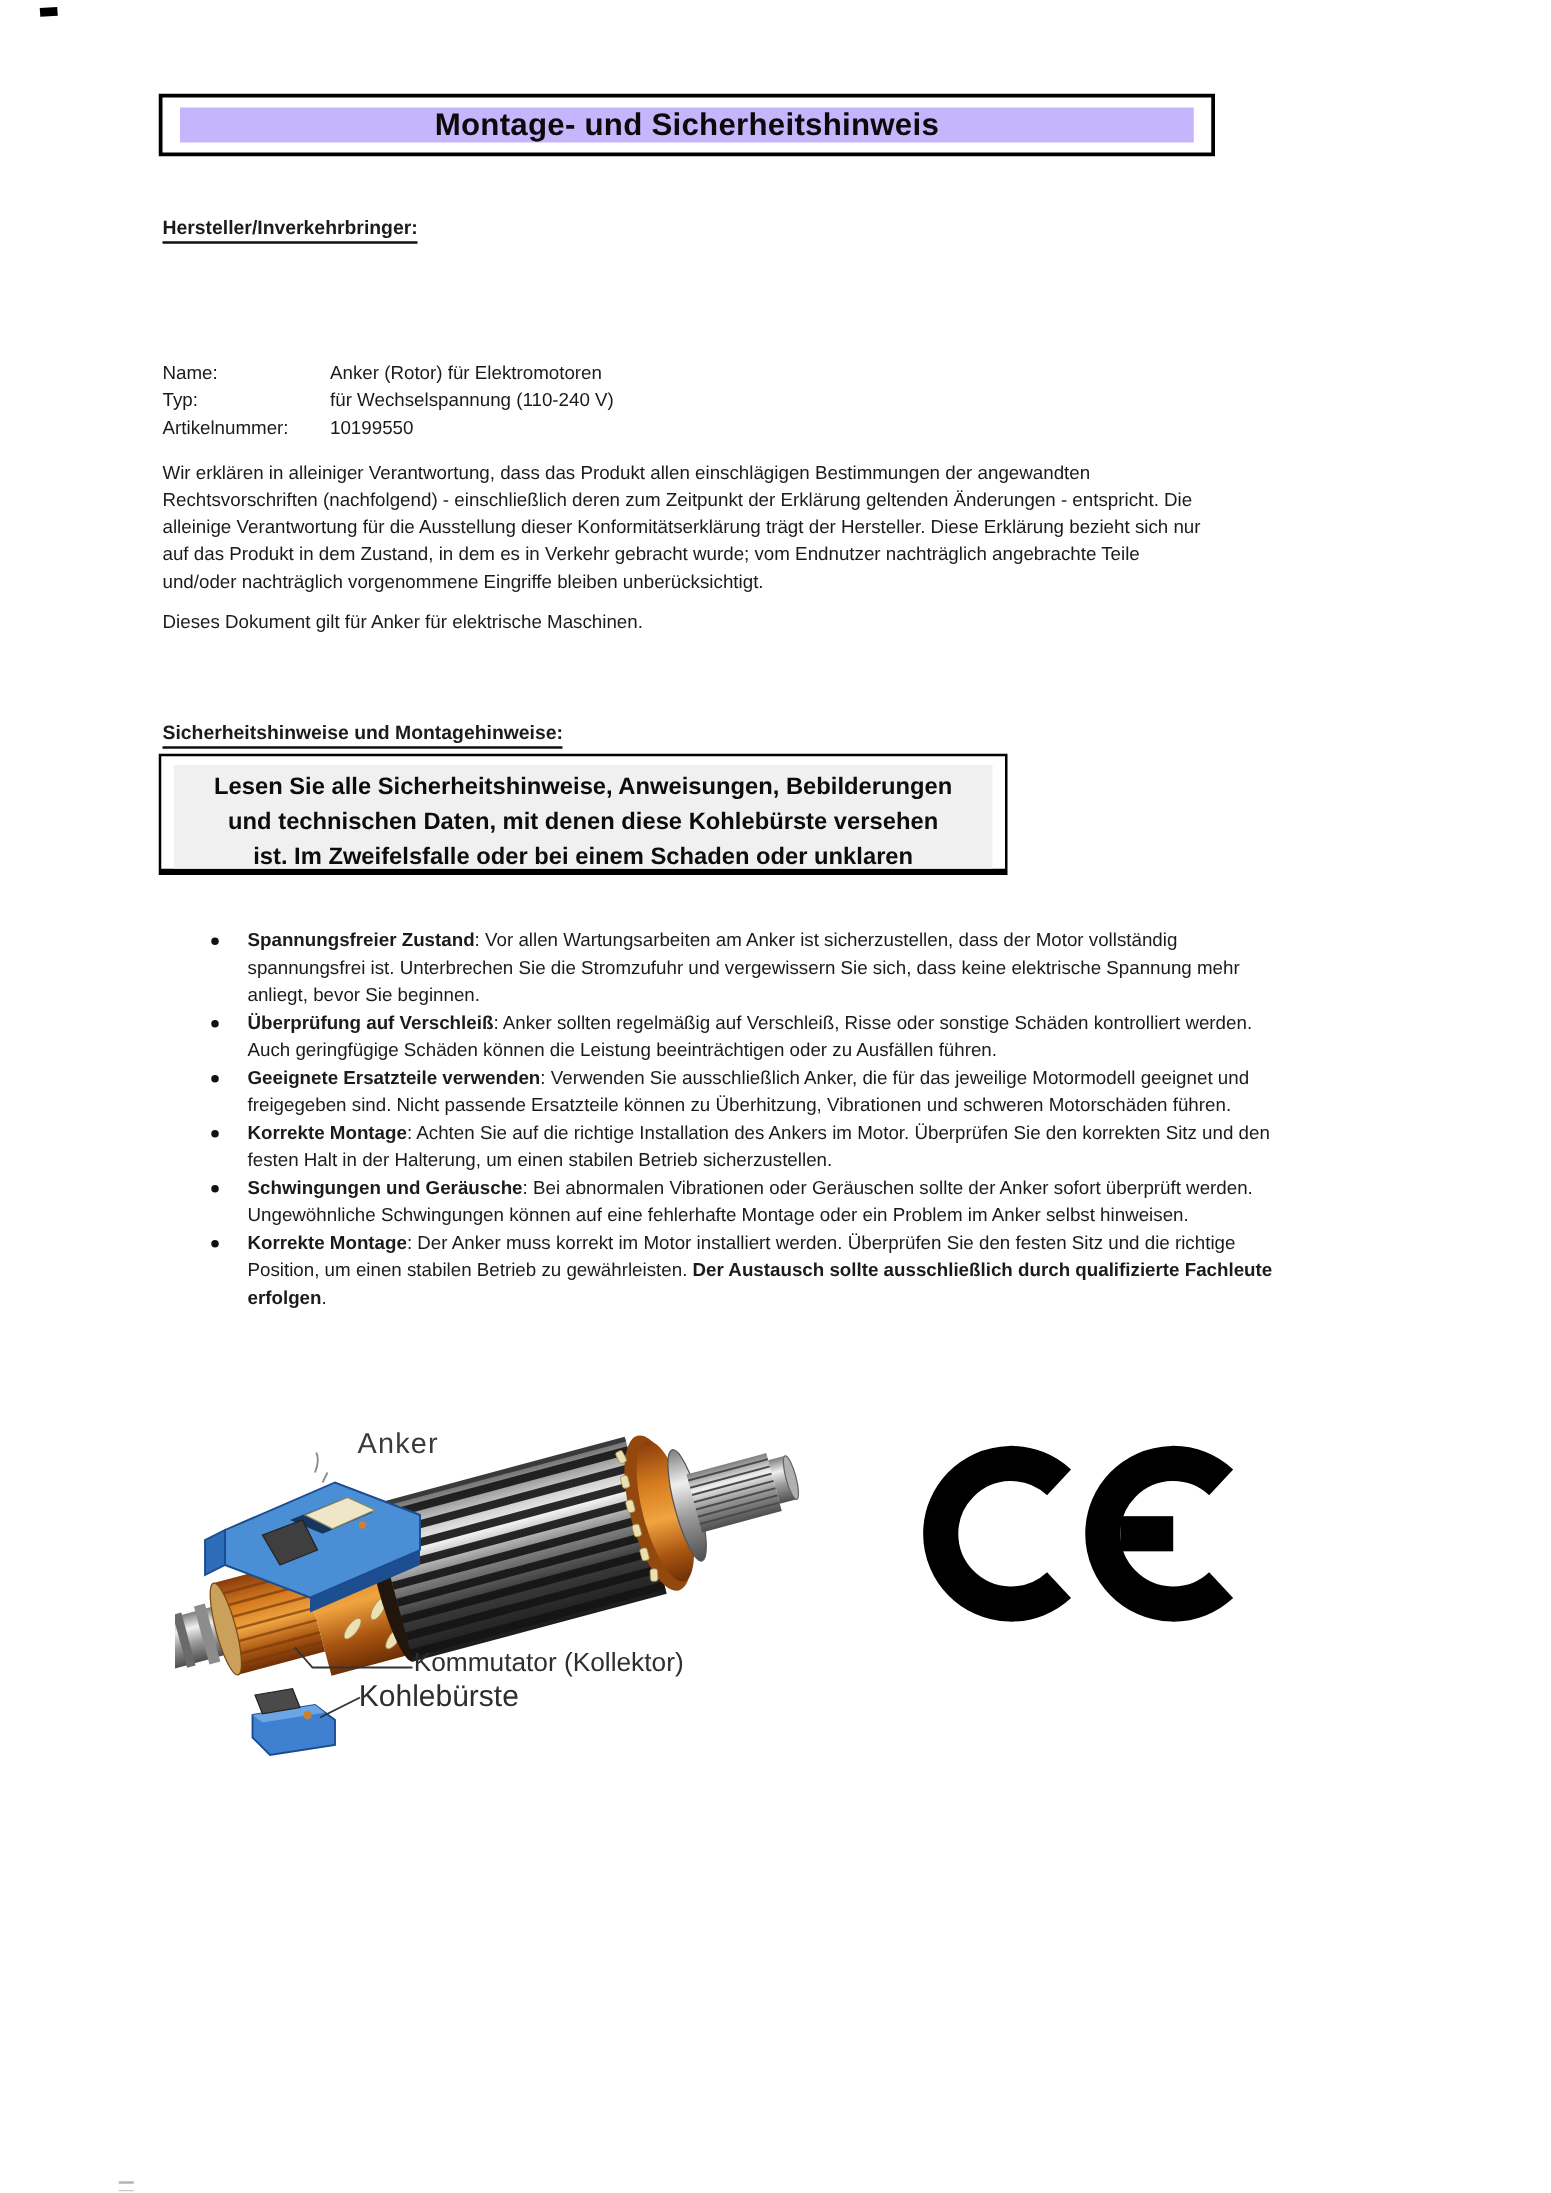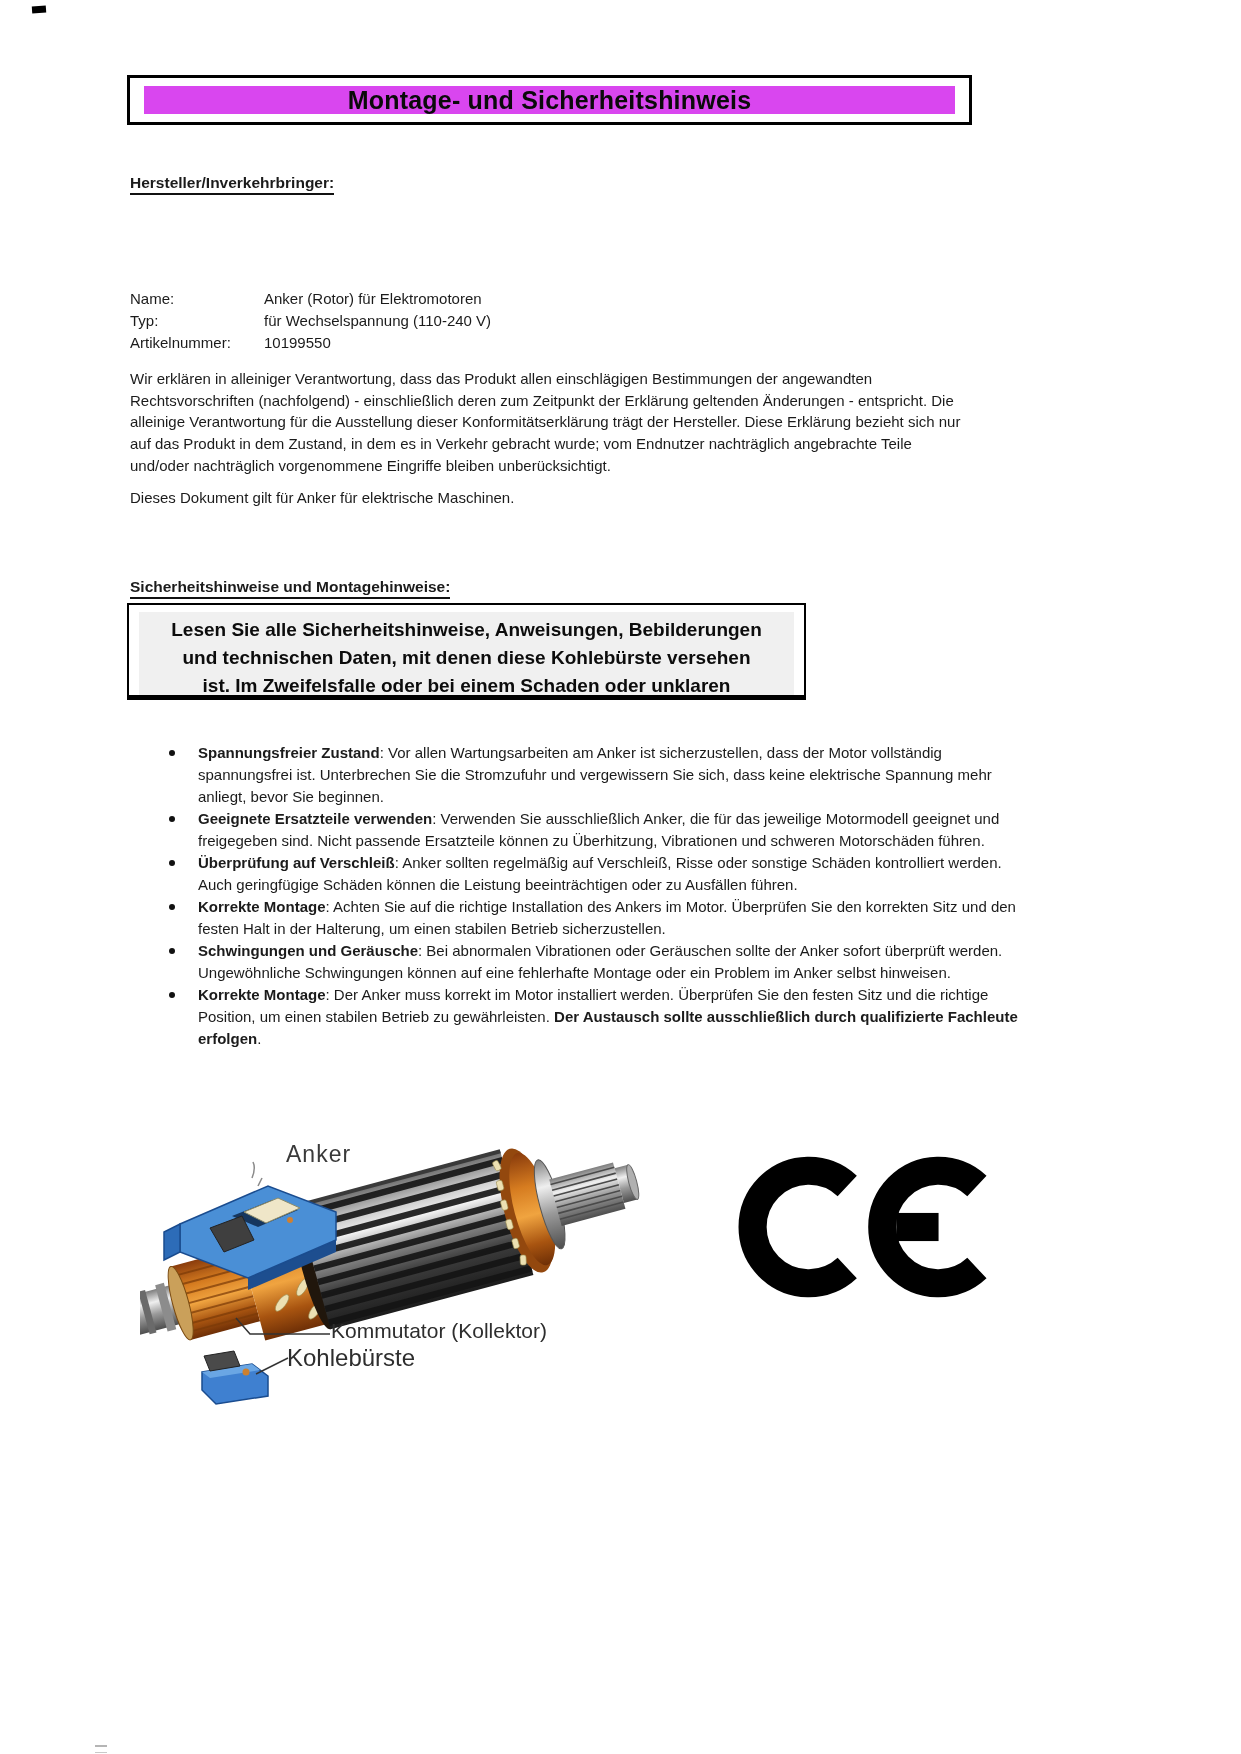--- a/index.html
+++ b/index.html
@@ -6,21 +6,21 @@
   .page{position:relative;width:1241px;height:1754px;background:#ffffff;overflow:hidden;
         font-family:"Liberation Sans","DejaVu Sans",sans-serif;color:#1b1b1b;}
   .abs{position:absolute;}
 
   
   .corner-mark{left:32px;top:6px;width:14px;height:7px;background:#000;transform:rotate(-4deg);}
   .footer-mark{left:95px;top:1745px;width:12px;height:5px;border-top:2px solid #b5b5b5;border-bottom:1px solid #c9c9c9;}
 
   
   .title-box{left:127px;top:75px;width:845px;height:50px;border:3px solid #000;box-sizing:border-box;background:#fff;}
-  .title-inner{position:absolute;left:14px;right:14px;top:8px;bottom:8px;background:#d946ef;
+  .title-inner{position:absolute;left:14px;right:14px;top:8px;bottom:8px;background:#c4b5fd;
                display:flex;align-items:center;justify-content:center;}
   .title-text{font-size:25px;font-weight:700;color:#0a0a0a;letter-spacing:0.2px;}
 
   
   .body-text{font-size:15px;line-height:22px;}
   .mfr{left:130px;top:172px;width:600px;}
   .sec-heading{font-size:15.5px;font-weight:700;line-height:22px;}
   .sec-heading .ul{border-bottom:2px solid #111;padding-bottom:1px;display:inline-block;line-height:19px;}
 
   .prod{left:130px;top:288px;width:700px;}
@@ -92,22 +92,22 @@
   </div>
 
   <div class="abs warn-box">
     <div class="warn-inner">
       <div class="warn-text">Lesen Sie alle Sicherheitshinweise, Anweisungen, Bebilderungen und technischen Daten, mit denen diese Kohlebürste versehen ist. Im Zweifelsfalle oder bei einem Schaden oder unklaren Ursache einer Fehlfunktion, kontaktieren Sie bitte den</div>
     </div>
   </div>
 
   <ul class="abs bullets">
       <li><span class="b">Spannungsfreier Zustand</span><span>: Vor allen Wartungsarbeiten am Anker ist sicherzustellen, dass der Motor vollständig spannungsfrei ist. Unterbrechen Sie die Stromzufuhr und vergewissern Sie sich, dass keine elektrische Spannung mehr anliegt, bevor Sie beginnen.</span></li>
+      <li><span class="b">Überprüfung auf Verschleiß</span><span>: Anker sollten regelmäßig auf Verschleiß, Risse oder sonstige Schäden kontrolliert werden. Auch geringfügige Schäden können die Leistung beeinträchtigen oder zu Ausfällen führen.</span></li>
       <li><span class="b">Geeignete Ersatzteile verwenden</span><span>: Verwenden Sie ausschließlich Anker, die für das jeweilige Motormodell geeignet und freigegeben sind. Nicht passende Ersatzteile können zu Überhitzung, Vibrationen und schweren Motorschäden führen.</span></li>
-      <li><span class="b">Überprüfung auf Verschleiß</span><span>: Anker sollten regelmäßig auf Verschleiß, Risse oder sonstige Schäden kontrolliert werden. Auch geringfügige Schäden können die Leistung beeinträchtigen oder zu Ausfällen führen.</span></li>
       <li><span class="b">Korrekte Montage</span><span>: Achten Sie auf die richtige Installation des Ankers im Motor. Überprüfen Sie den korrekten Sitz und den festen Halt in der Halterung, um einen stabilen Betrieb sicherzustellen.</span></li>
       <li><span class="b">Schwingungen und Geräusche</span><span>: Bei abnormalen Vibrationen oder Geräuschen sollte der Anker sofort überprüft werden. Ungewöhnliche Schwingungen können auf eine fehlerhafte Montage oder ein Problem im Anker selbst hinweisen.</span></li>
       <li><span class="b">Korrekte Montage</span><span>: Der Anker muss korrekt im Motor installiert werden. Überprüfen Sie den festen Sitz und die richtige Position, um einen stabilen Betrieb zu gewährleisten. </span><span class="b">Der Austausch sollte ausschließlich durch qualifizierte Fachleute erfolgen</span><span>.</span></li>
     </ul>
 
   <svg class="abs" style="left:140px;top:1128px" width="500" height="290" viewBox="0 0 500 290">
     <defs>
       <linearGradient id="gLam" x1="0" y1="0" x2="0" y2="1">
         <stop offset="0" stop-color="#6e6e6e"></stop>
           <stop offset="0.18" stop-color="#c8c8c8"></stop>

